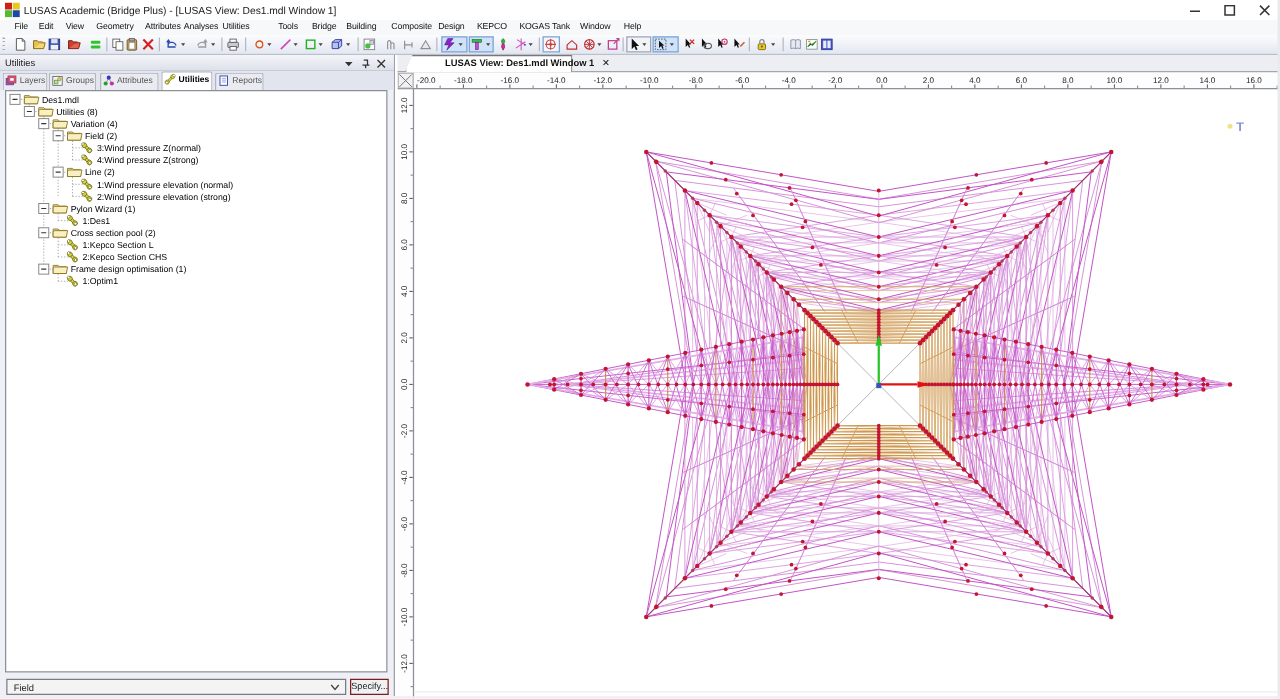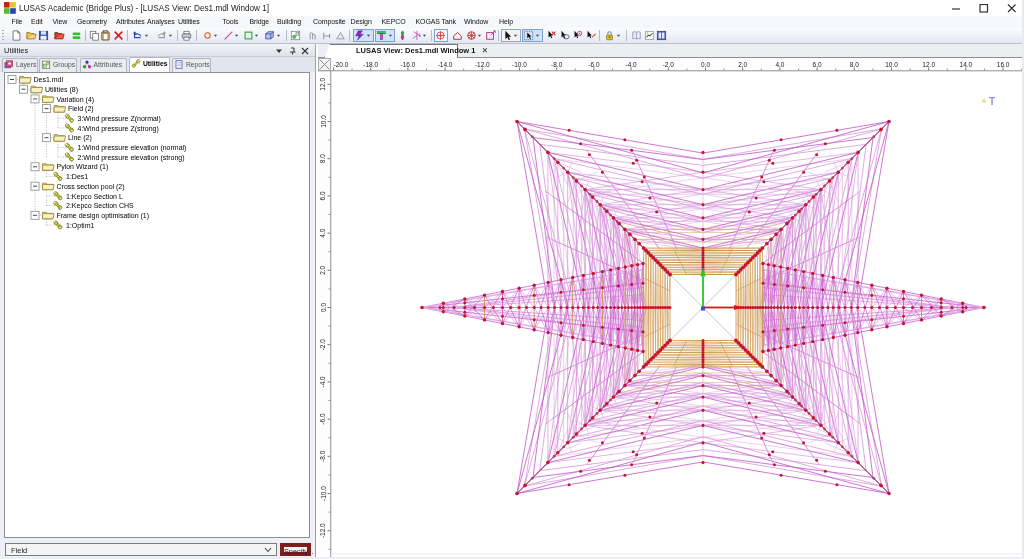--- a/index.html
+++ b/index.html
@@ -12,21 +12,21 @@
 #menubar span { position:absolute; top:2px; }
 #toolbar { position:absolute; left:0; top:28px; width:1024px; height:16px; background:linear-gradient(#fbfcfe,#e3e7f0); border-bottom:1px solid #b9bfcc; }
 #lpanel { position:absolute; left:0; top:44px; width:316px; height:513px; background:#eef0f5; border-right:1px solid #98a0ac; }
 #lphead { position:absolute; left:0; top:0; width:315px; height:13px; background:linear-gradient(#f4f5f9,#dde1ea); font-size:7.5px; color:#222; border-bottom:1px solid #c8ccd6;}
 .tabs { position:absolute; left:0; top:13px; width:315px; height:15px; background:#e2e5ed; }
 .tab { position:absolute; top:1px; height:14px; font-size:6.8px; color:#555; background:#e9ebf1; border:1px solid #b0b5c0; border-bottom:none; border-radius:2px 2px 0 0; padding:1px 1px 0 1px; white-space:nowrap; overflow:hidden; }
 .tab svg { vertical-align:-2.5px; }
 .tab.active { background:#fff; color:#000; top:0; height:15px; }
 #treebox { position:absolute; left:4px; top:28px; width:306px; height:466px; background:#fff; border:1px solid #8a8f99; }
 #combo { position:absolute; left:5px; top:499px; width:272px; height:13px; background:#f4f4f4; border:1px solid #787c84; font-size:7.5px; color:#222; }
-#specify { position:absolute; left:280px; top:499px; width:31px; height:13px; background:#f0f1f3; border:4px solid #7f1d1d; font-size:7.3px; color:#222; text-align:center; }
+#specify { position:absolute; left:280px; top:499px; width:31px; height:13px; background:#f0f1f3; border:1px solid #7f1d1d; font-size:7.3px; color:#222; text-align:center; }
 #viewtabs { position:absolute; left:318px; top:44px; width:706px; height:14px; background:#eceef2; border-bottom:1px solid #8a8f98; }
 #vtab { position:absolute; left:324px; top:44px; width:134px; height:14px; background:#fff; border:1px solid #777; border-bottom:none; clip-path:polygon(6px 0, 100% 0, 100% 100%, 0 100%); }
 #vtabtext { position:absolute; left:336px; top:46px; font-size:7.5px; font-weight:bold; color:#111;padding-left:20px; }
 #rulerarea { position:absolute; left:318px; top:58px; width:706px; height:501px; background:#fff; }
 </style></head>
 <body>
 <div id="page">
   <div id="titlebar">
     <svg class="abs" style="left:4px;top:2px" width="12" height="12" viewBox="0 0 12 12">
         <rect x="0" y="0" width="5.6" height="5.6" fill="#cc2016"></rect>

